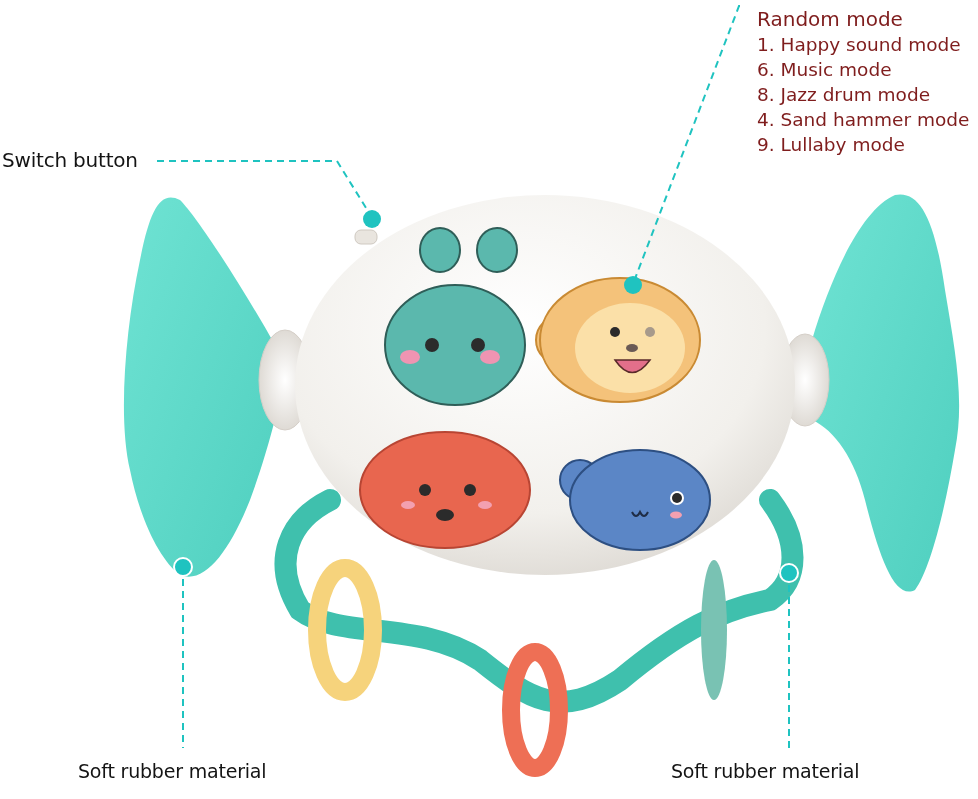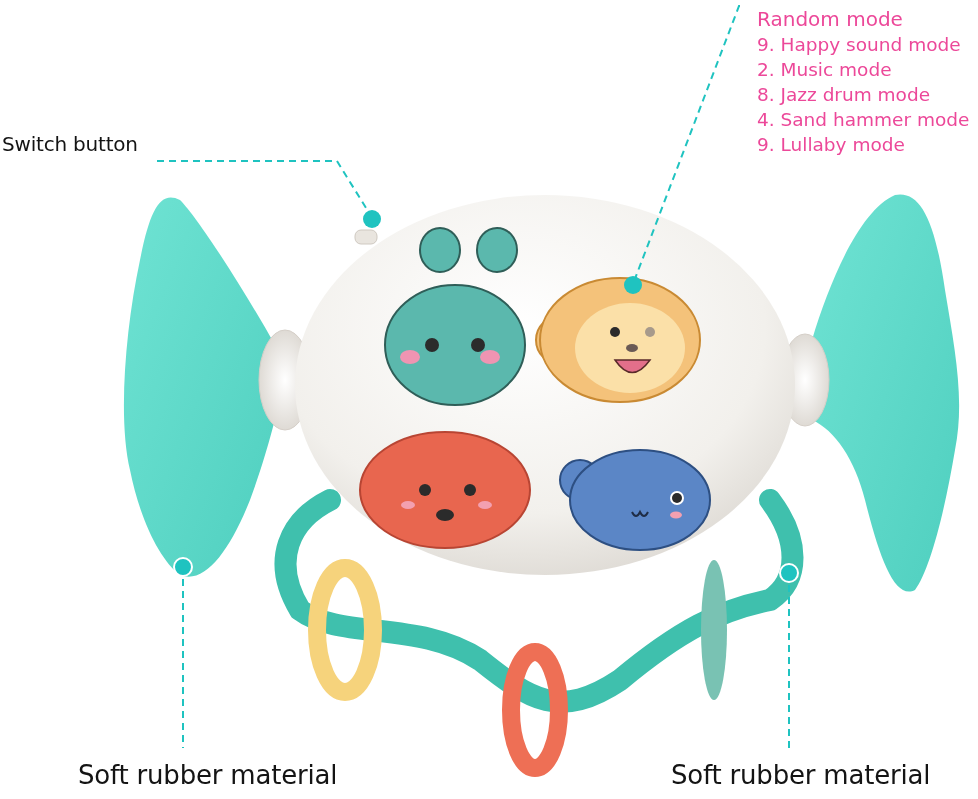--- a/index.html
+++ b/index.html
@@ -1,24 +1,24 @@
 <!DOCTYPE html>
 <html><head>
   <meta charset="utf-8">
   <style>
     html, body { margin: 0; padding: 0; background: #ffffff; }
     body { width: 978px; height: 799px; position: relative; overflow: hidden;
            font-family: "DejaVu Sans", "Liberation Sans", sans-serif; color: #111; }
     .stage { position: absolute; left: 0; top: 0; width: 978px; height: 799px; }
     svg.art { position: absolute; left: 0; top: 0; }
-    .label { position: absolute; font-size: 26px; color: #141414; white-space: nowrap; letter-spacing: -0.2px; }
-    .label.switch { left: 2px; top: 132px; font-size: 20px; }
+    .label { position: absolute; font-size: 19px; color: #141414; white-space: nowrap; letter-spacing: -0.2px; }
+    .label.switch { left: 2px; top: 148px; font-size: 20px; }
     .label.rubber-left { left: 78px; top: 760px; }
     .label.rubber-right { left: 671px; top: 760px; }
-    .modes { position: absolute; left: 757px; top: 6px; font-size: 18.5px; line-height: 25px; color: #ec4899; }
+    .modes { position: absolute; left: 757px; top: 6px; font-size: 18.5px; line-height: 25px; color: #7f1d1d; }
     .modes .title { font-size: 20px; line-height: 26px; }
     .modes .item { padding-left: 0; white-space: nowrap; }
   </style>
 </head>
 <body>
 
 <div class="stage">
 
   <svg class="art" width="978" height="799" viewBox="0 0 978 799">
     <defs>
@@ -105,22 +105,22 @@
       <circle cx="633" cy="285" r="9"></circle>
       <circle cx="183" cy="567" r="9" stroke="#ffffff" stroke-width="2"></circle>
       <circle cx="789" cy="573" r="9" stroke="#ffffff" stroke-width="2"></circle>
     </g>
   </svg>
 
   <div class="label switch">Switch button</div>
 
   <div class="modes">
     <div class="title">Random mode</div>
-    <div class="item">9. Happy sound mode</div>
-    <div class="item">2. Music mode</div>
+    <div class="item">1. Happy sound mode</div>
+    <div class="item">6. Music mode</div>
     <div class="item">8. Jazz drum mode</div>
     <div class="item">4. Sand hammer mode</div>
     <div class="item">9. Lullaby mode</div>
   </div>
 
   <div class="label rubber-left">Soft rubber material</div>
   <div class="label rubber-right">Soft rubber material</div>
 </div>
 
 </body></html>

